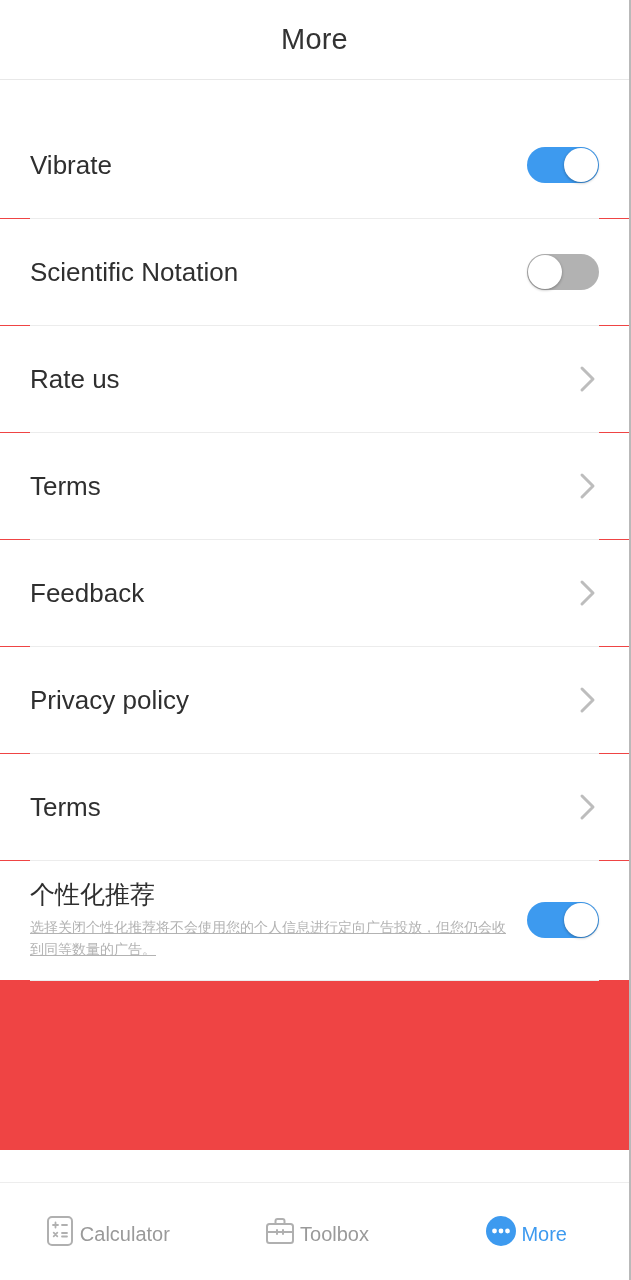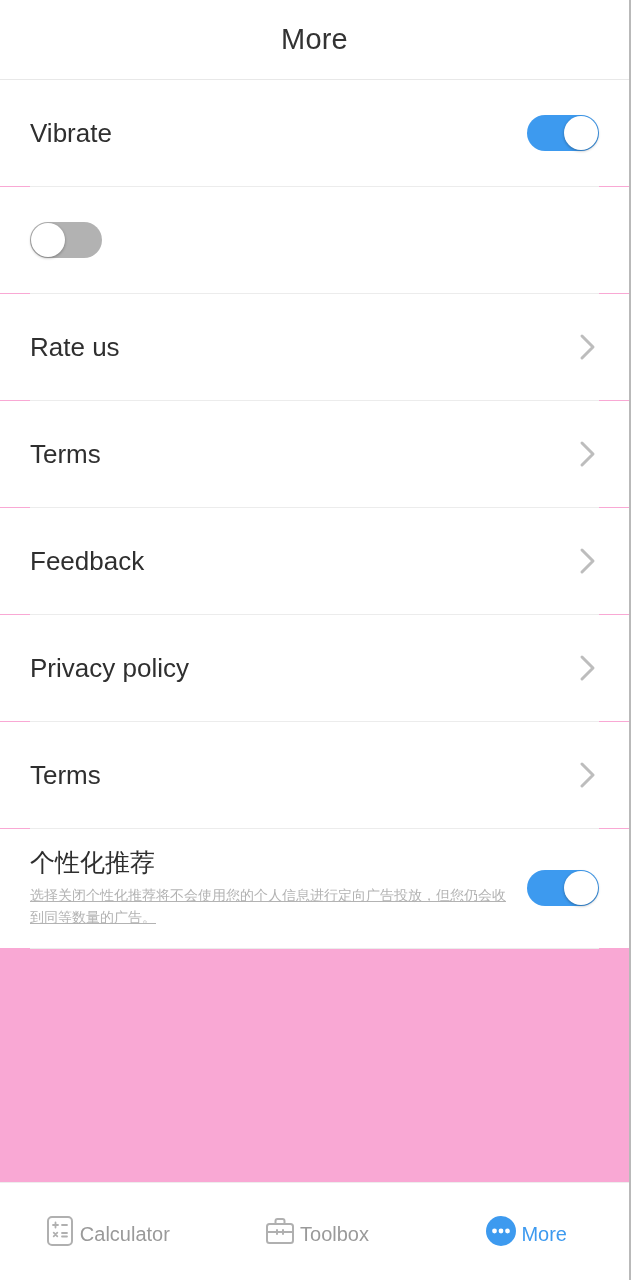--- a/index.html
+++ b/index.html
@@ -16,20 +16,21 @@
     overflow: hidden;
     border-right: 2px solid #b9b9b9;
   }
 
   .screen {
     width: 629px;
     height: 1280px;
     display: flex;
     flex-direction: column;
     background: #ffffff;
+    gap: 32px;
   }
 
   
   .header {
     height: 80px;
     flex: 0 0 80px;
     display: flex;
     align-items: center;
     justify-content: center;
     border-bottom: 1px solid #e8e8e8;
@@ -38,21 +39,21 @@
   .header-title {
     font-size: 29px;
     color: #333333;
     font-weight: 400;
     letter-spacing: 0.2px;
   }
 
   
   .content {
     flex: 1 1 auto;
-    background: #f9a8d4;
+    background: #ef4444;
     overflow: hidden;
   }
 
   .row {
     position: relative;
     height: 106px;
     display: flex;
     align-items: center;
     padding: 0 30px;
     background: #ffffff;
@@ -166,20 +167,21 @@
 
     <div class="row">
       <div class="row-label">Vibrate</div>
       <div class="switch on">
         <div class="knob"></div>
       </div>
     </div>
     <div class="divider"></div>
 
     <div class="row">
+      <div class="row-label">Scientific Notation</div>
       <div class="switch off">
         <div class="knob"></div>
       </div>
     </div>
     <div class="divider"></div>
 
     <div class="row">
       <div class="row-label">Rate us</div>
       <span class="chevron">
         <svg width="22" height="34" viewBox="0 0 22 34">

